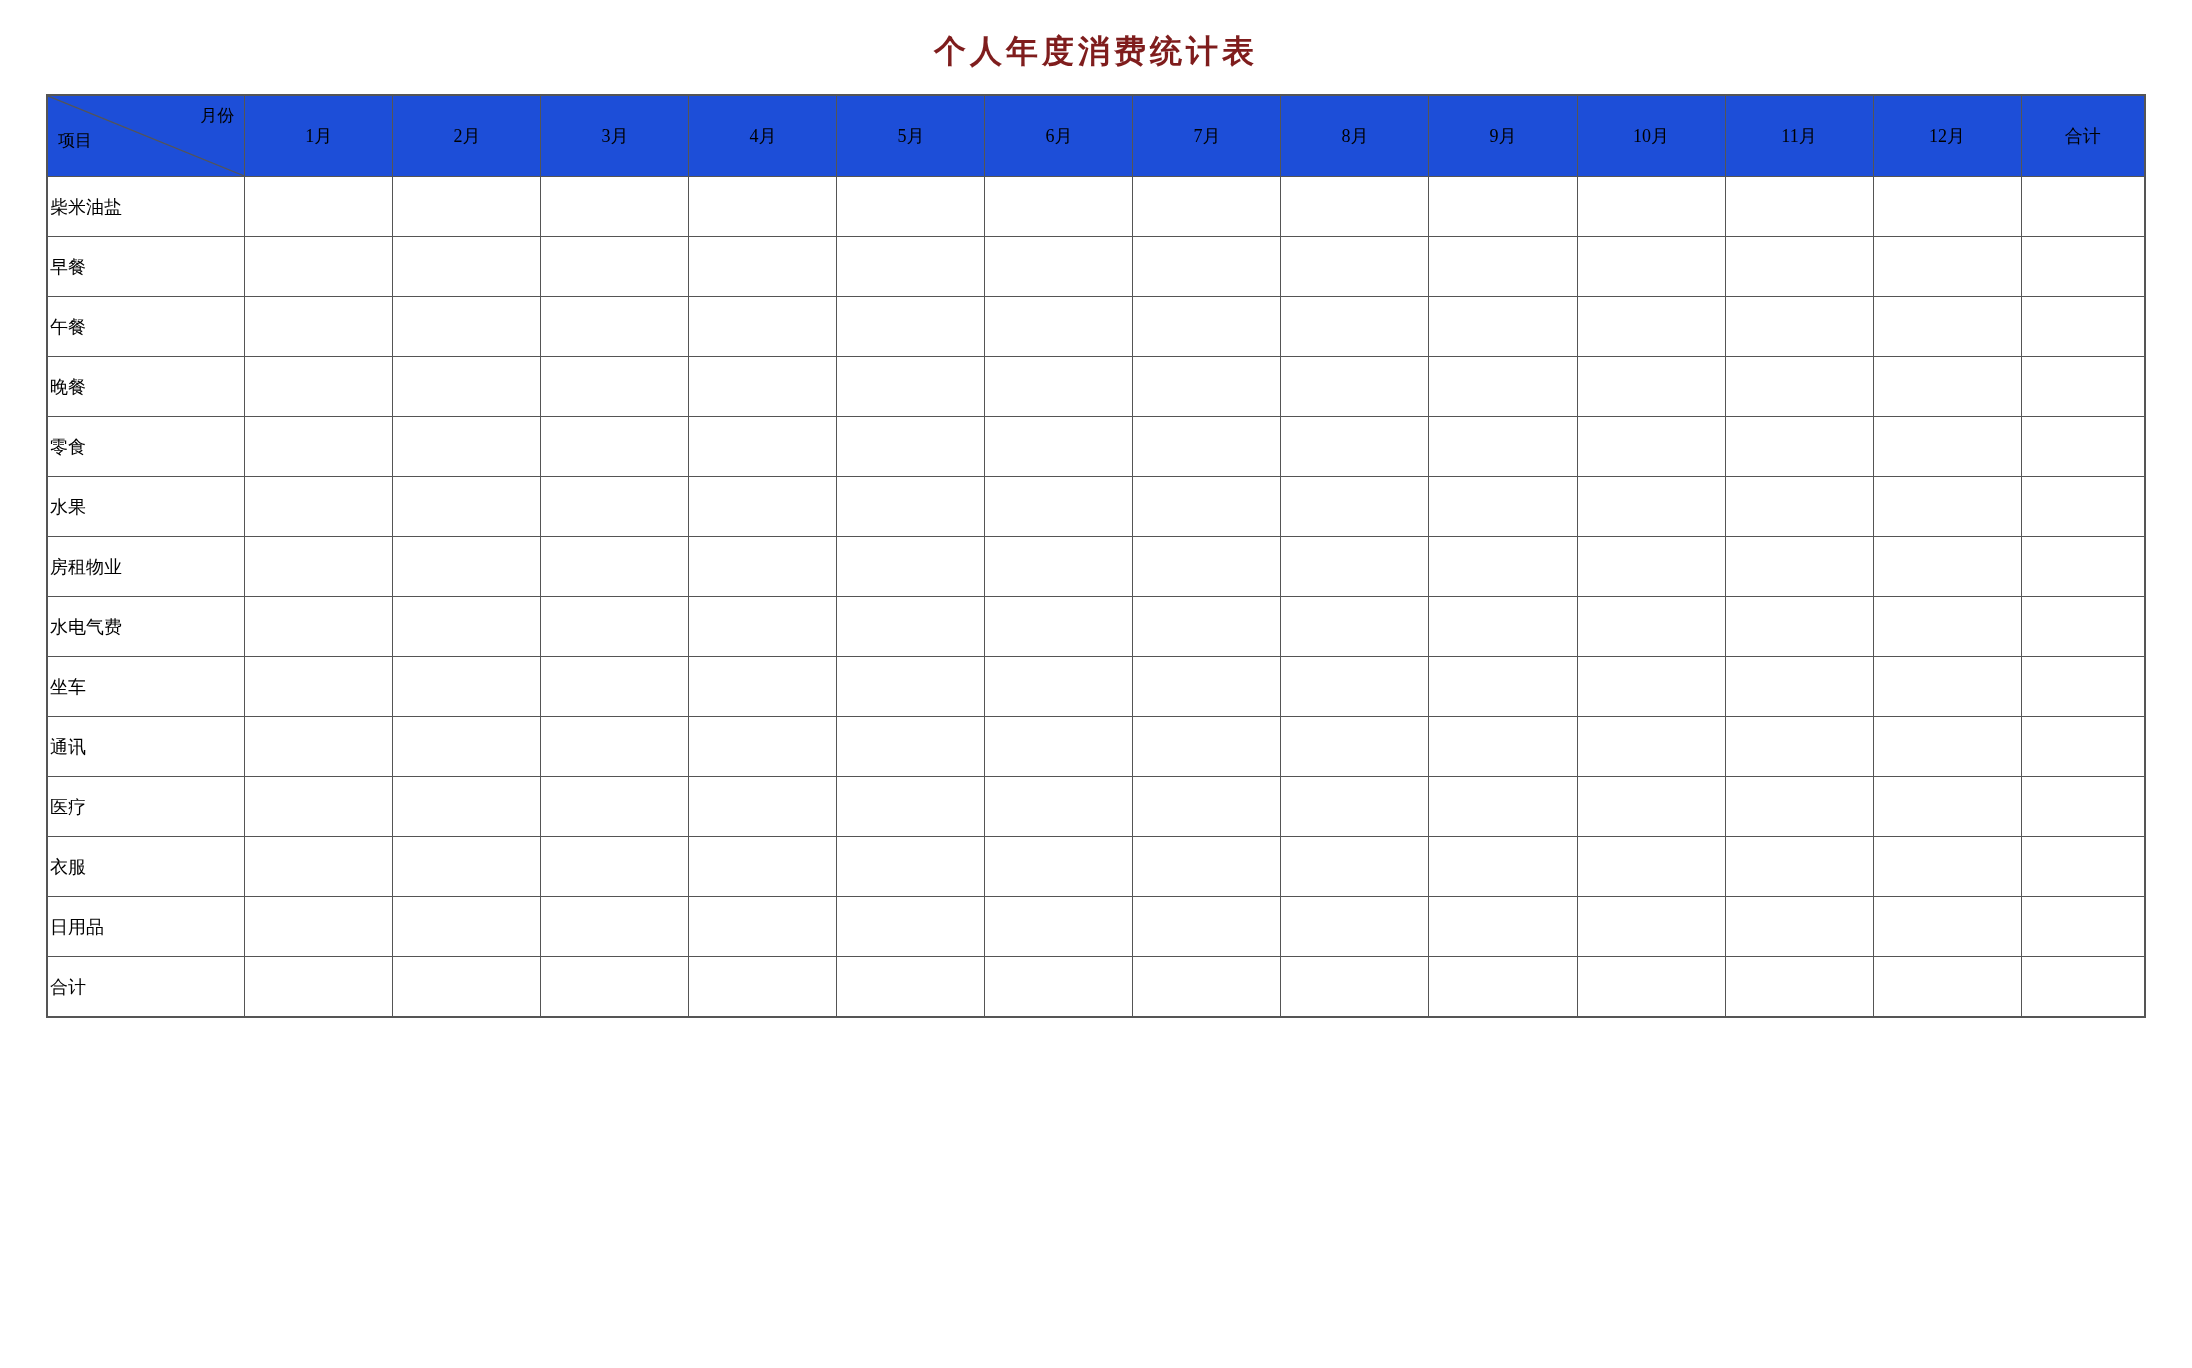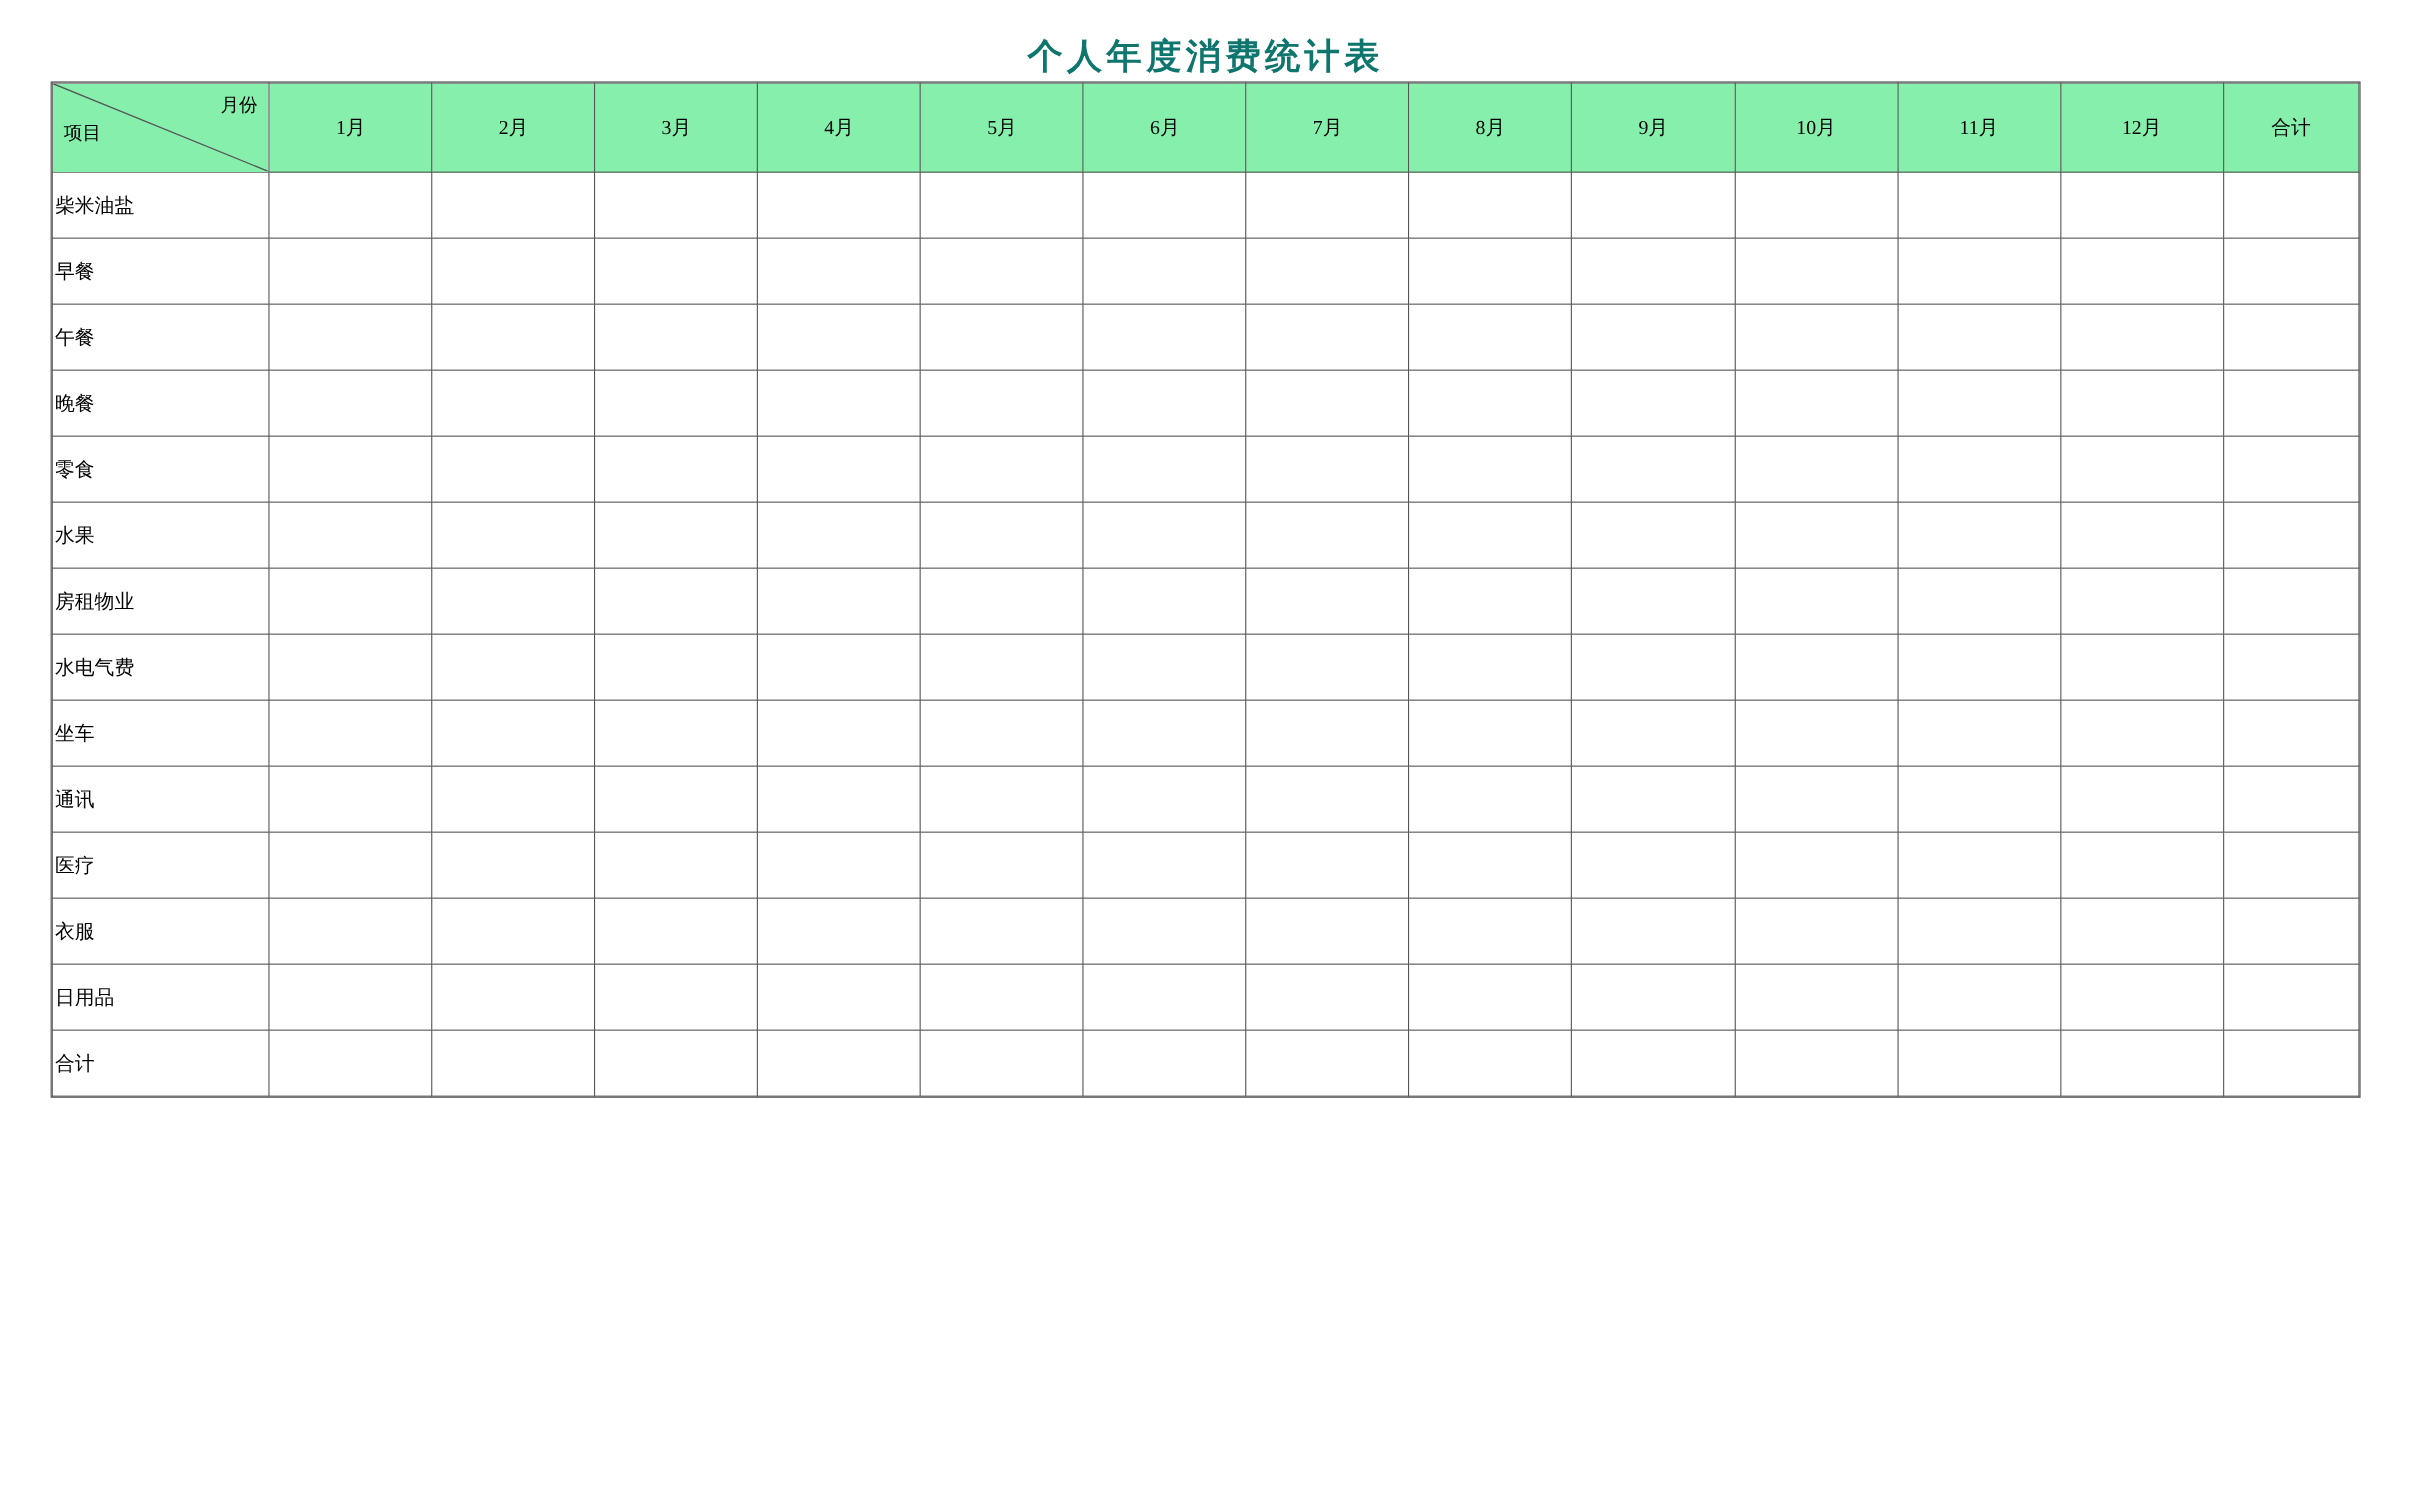--- a/index.html
+++ b/index.html
@@ -15,21 +15,22 @@
       flex-direction: column;
       align-items: center;
       padding: 30px 20px;
       min-height: 100vh;
     }
 
     .page-title {
       font-size: 32px;
       font-weight: bold;
       text-align: right;
-      color: #0f766e;
+      margin-bottom: 20px;
+      color: #7f1d1d;
       letter-spacing: 4px;
     }
 
     .table-wrapper {
       width: 100%;
       max-width: 2100px;
       border: 1px solid #555;
     }
 
     table {
@@ -42,21 +43,21 @@
       border: 1px solid #555;
       text-align: center;
       vertical-align: middle;
       font-size: 18px;
       color: #000;
       height: 54px;
       padding: 4px 2px;
     }
 
     .header-row th {
-      background: #86efac;
+      background: #1d4ed8;
       font-weight: normal;
       height: 54px;
     }
 
     .corner-cell {
       position: relative;
       width: 160px;
       height: 80px;
       padding: 0;
     }

